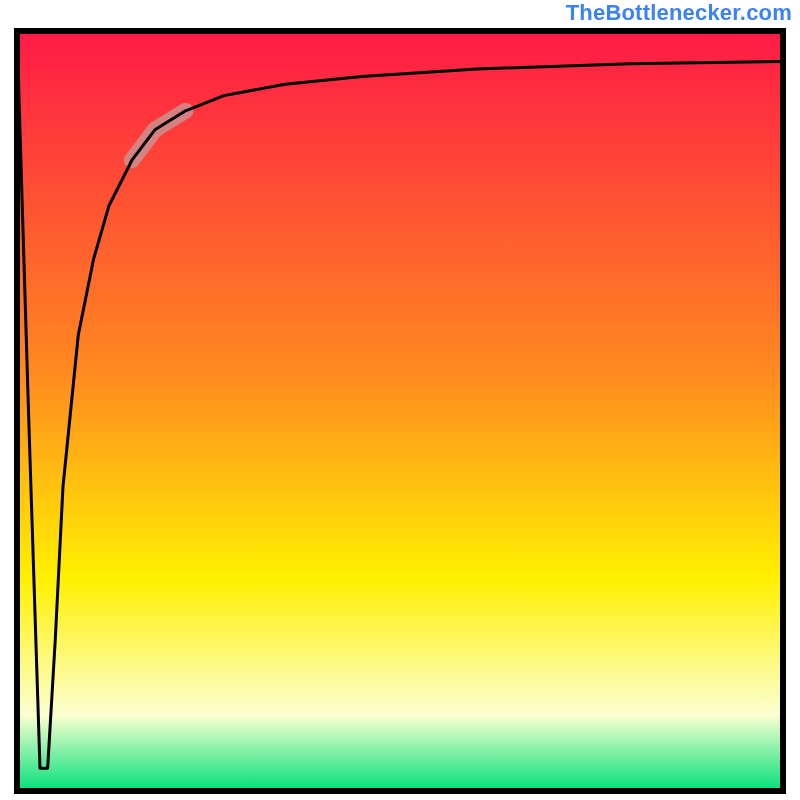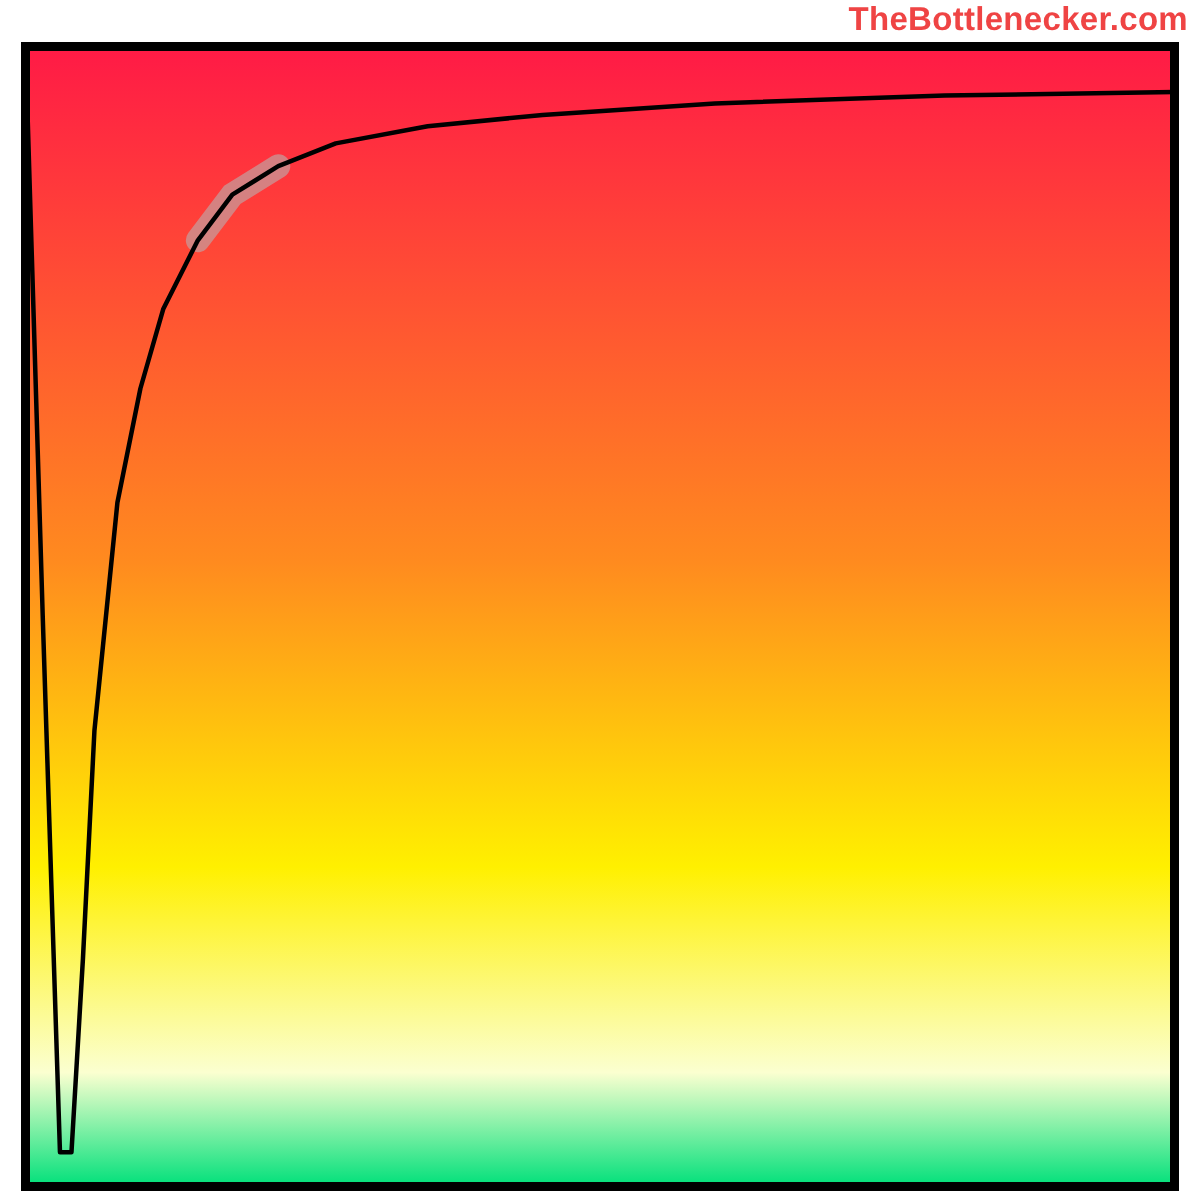--- a/index.html
+++ b/index.html
@@ -15,21 +15,21 @@
     position: relative;
     width: 800px;
     height: 800px;
   }
   .credit {
     position: absolute;
     top: 0;
     right: 8px;
     font-size: 22px;
     font-weight: 600;
-    color: #ef4444;
+    color: #3b82f6;
     letter-spacing: 0.2px;
   }
   .plot {
     position: absolute;
     left: 14px;
     top: 28px;
     width: 772px;
     height: 766px;
   }
   svg {

